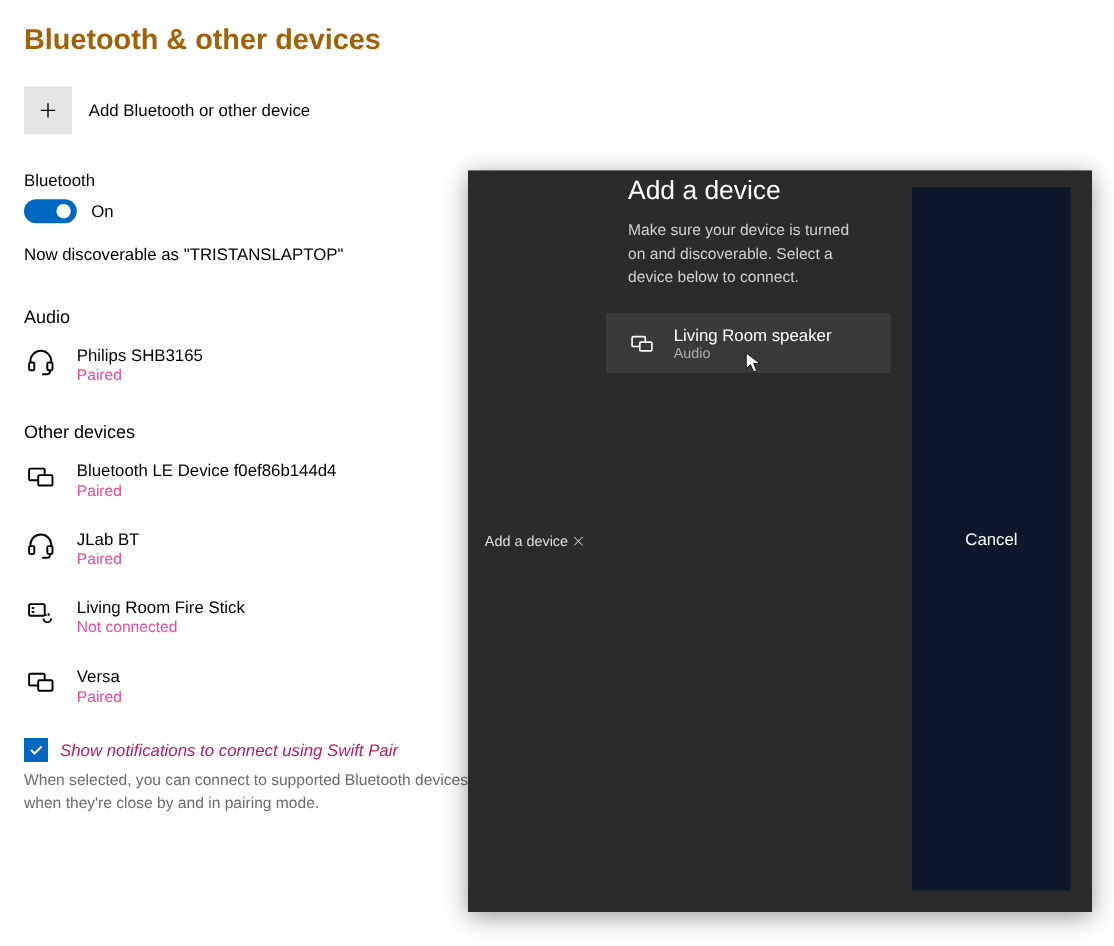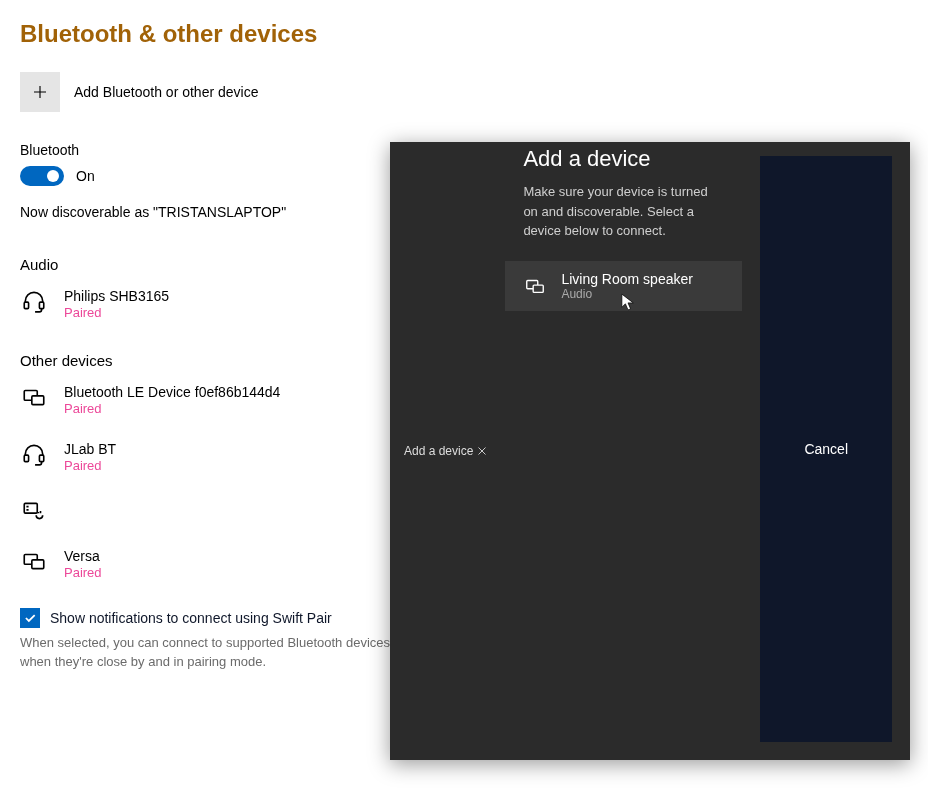--- a/index.html
+++ b/index.html
@@ -135,21 +135,22 @@
       background: #0067c0;
       display: flex;
       align-items: center;
       justify-content: center;
       color: #fff;
       font-size: 14px;
       cursor: pointer;
     }
     .checkbox-label {
       font-size: 14px;
-      color: #0f172a;
+      color: #be185d;
+      font-style: italic;
     }
     .swift-desc {
       font-size: 13px;
       color: #6b6b6b;
       margin-top: 6px;
       line-height: 1.4;
       max-width: 420px;
     }
     
     .dialog {
@@ -333,20 +334,24 @@
   </div>
 
   <div class="device-item">
     <div class="device-icon">
       <svg viewBox="0 0 24 24" fill="none" stroke="currentColor" stroke-width="1.5">
         <rect x="3" y="5" width="12" height="9" rx="1"></rect>
         <path d="M5 8h2M5 11h2"></path>
         <path d="M14 16a3 3 0 0 0 3 3 3 3 0 0 0 3-3"></path>
         <path d="M16 14v-1M18 14v-2"></path>
       </svg>
+    </div>
+    <div class="device-texts">
+      <span class="device-name">Living Room Fire Stick</span>
+      <span class="device-status">Not connected</span>
     </div>
   </div>
 
   <div class="device-item">
     <div class="device-icon">
       <svg viewBox="0 0 24 24" fill="none" stroke="currentColor" stroke-width="1.5">
         <rect x="3" y="6" width="12" height="9" rx="1"></rect>
         <rect x="10" y="11" width="11" height="8" rx="1" fill="#fff"></rect>
       </svg>
     </div>

